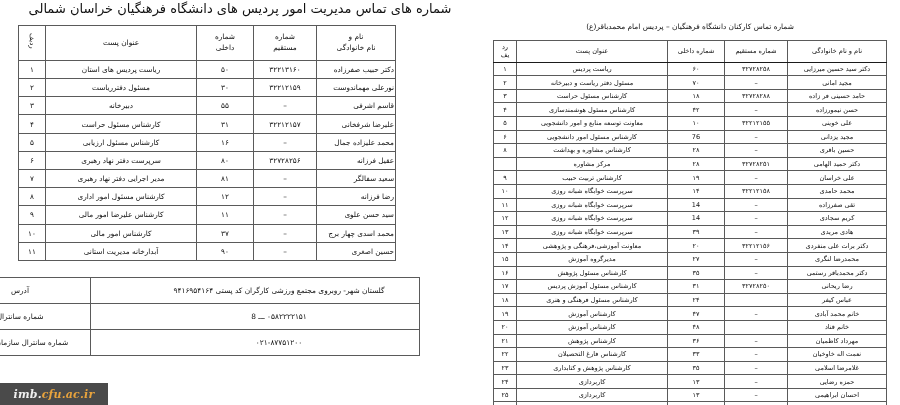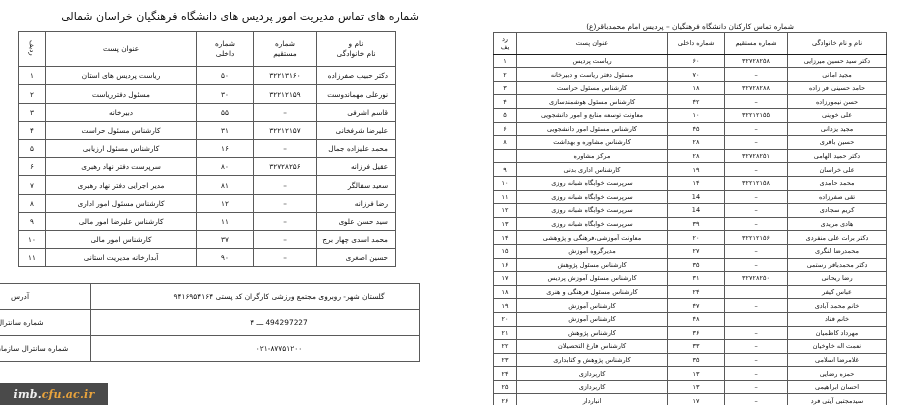--- a/index.html
+++ b/index.html
@@ -33,22 +33,22 @@
   #right-panel { left: 480px; top: 0; width: 420px; height: 405px; }
 
   .panel-title {
     text-align: center;
     font-size: 7.2px;
     line-height: 1.3;
     color: #111;
     font-weight: normal;
     direction: rtl;
   }
-  #left-panel .panel-title  { margin: 10px 16px 7px 16px; font-size: 11px; text-align: center; }
-  #right-panel .panel-title { margin: 22px 14px 0 14px; font-size: 7.4px; }
+  #left-panel .panel-title  { margin: 1px 16px 7px 16px; font-size: 13px; text-align: center; }
+  #right-panel .panel-title { margin: 22px 14px 8px 14px; font-size: 7.4px; }
 
   
   table.grid {
     border-collapse: collapse;
     direction: rtl;
     table-layout: fixed;
     background: #fff;
   }
   table.grid th,
   table.grid td {
@@ -76,21 +76,21 @@
   #left-table td {
     height: 17.2px;
     font-size: 7.3px;
   }
   #left-table .c-row   { width: 26px; }
   #left-table .c-title { width: 150px; }
   #left-table .c-int   { width: 56px; }
   #left-table .c-dir   { width: 62px; }
   #left-table .c-name  { width: 78px; }
 
-  #left-table td.c-name  { text-align: right; padding-right: 7px; }
+  #left-table td.c-name  { text-align: right; padding-right: 1px; }
   #left-table td.c-title { text-align: center; }
 
   .vert-label {
     writing-mode: vertical-rl;
     text-orientation: mixed;
     display: inline-block;
     font-size: 7px;
     letter-spacing: 0.2px;
   }
 
@@ -268,21 +268,21 @@
         </tbody>
     </table>
 
     <table class="grid" id="address-table">
       <tbody id="address-body">
           <tr>
             <td class="a-value">گلستان شهر- روبروی مجتمع ورزشی کارگران کد پستی ۹۴۱۶۹۵۴۱۶۴</td>
             <td class="a-label">آدرس</td>
           </tr>
           <tr>
-            <td class="a-value">494297227 ـــ ۴</td>
+            <td class="a-value">۰۵۸۲۲۲۲۱۵۱ ـــ 8</td>
             <td class="a-label">شماره سانترال</td>
           </tr>
           <tr>
             <td class="a-value">۰۲۱-۸۷۷۵۱۲۰۰</td>
             <td class="a-label">شماره سانترال سازمان مرکزی</td>
           </tr>
         </tbody>
     </table>
 
   </div>
@@ -336,21 +336,21 @@
           <tr>
             <td class="c-name">علی خوینی</td>
             <td class="c-dir">۳۲۲۱۲۱۵۵</td>
             <td class="c-int">۱۰</td>
             <td class="c-title">معاونت توسعه منابع و امور دانشجویی</td>
             <td class="c-row">۵</td>
           </tr>
           <tr>
             <td class="c-name">مجید یزدانی</td>
             <td class="c-dir">–</td>
-            <td class="c-int">۴۵</td>
+            <td class="c-int">76</td>
             <td class="c-title">کارشناس مسئول امور دانشجویی</td>
             <td class="c-row">۶</td>
           </tr>
           <tr>
             <td class="c-name">حسین باقری</td>
             <td class="c-dir">–</td>
             <td class="c-int">۲۸</td>
             <td class="c-title">کارشناس مشاوره و بهداشت</td>
             <td class="c-row">۸</td>
           </tr>
@@ -358,21 +358,21 @@
             <td class="c-name">دکتر حمید الهامی</td>
             <td class="c-dir">۳۲۷۲۸۲۵۱</td>
             <td class="c-int">۲۸</td>
             <td class="c-title">مرکز مشاوره</td>
             <td class="c-row"></td>
           </tr>
           <tr>
             <td class="c-name">علی خراسان</td>
             <td class="c-dir">–</td>
             <td class="c-int">۱۹</td>
-            <td class="c-title">کارشناس اداری بدنی</td>
+            <td class="c-title">کارشناس تربیت حبیب</td>
             <td class="c-row">۹</td>
           </tr>
           <tr>
             <td class="c-name">محمد  حامدی</td>
             <td class="c-dir">۳۲۲۱۲۱۵۸</td>
             <td class="c-int">۱۴</td>
             <td class="c-title">سرپرست خوابگاه شبانه روزی</td>
             <td class="c-row">۱۰</td>
           </tr>
           <tr>

